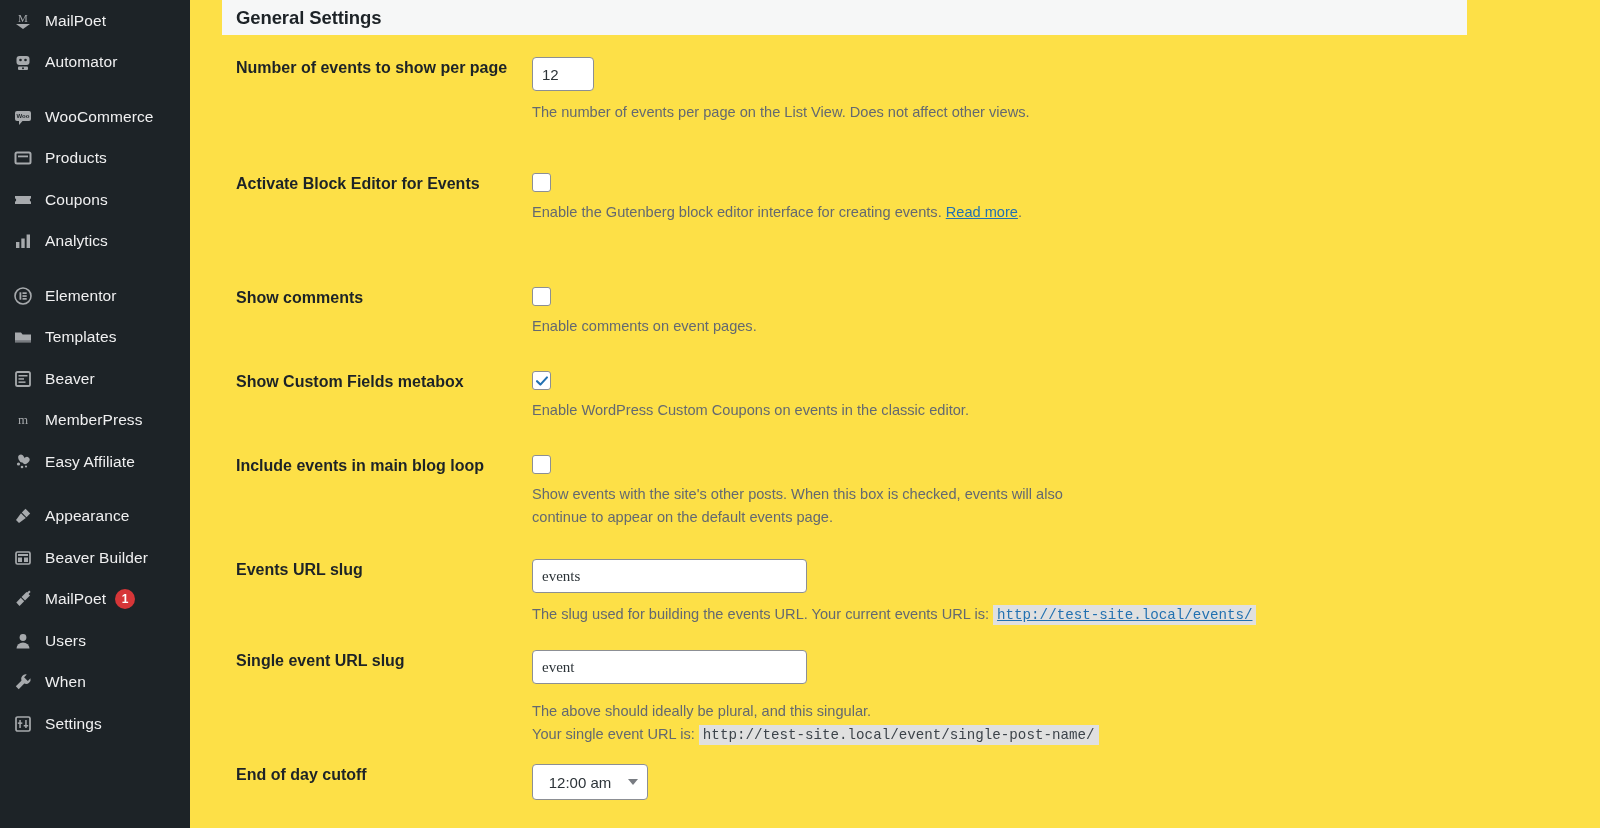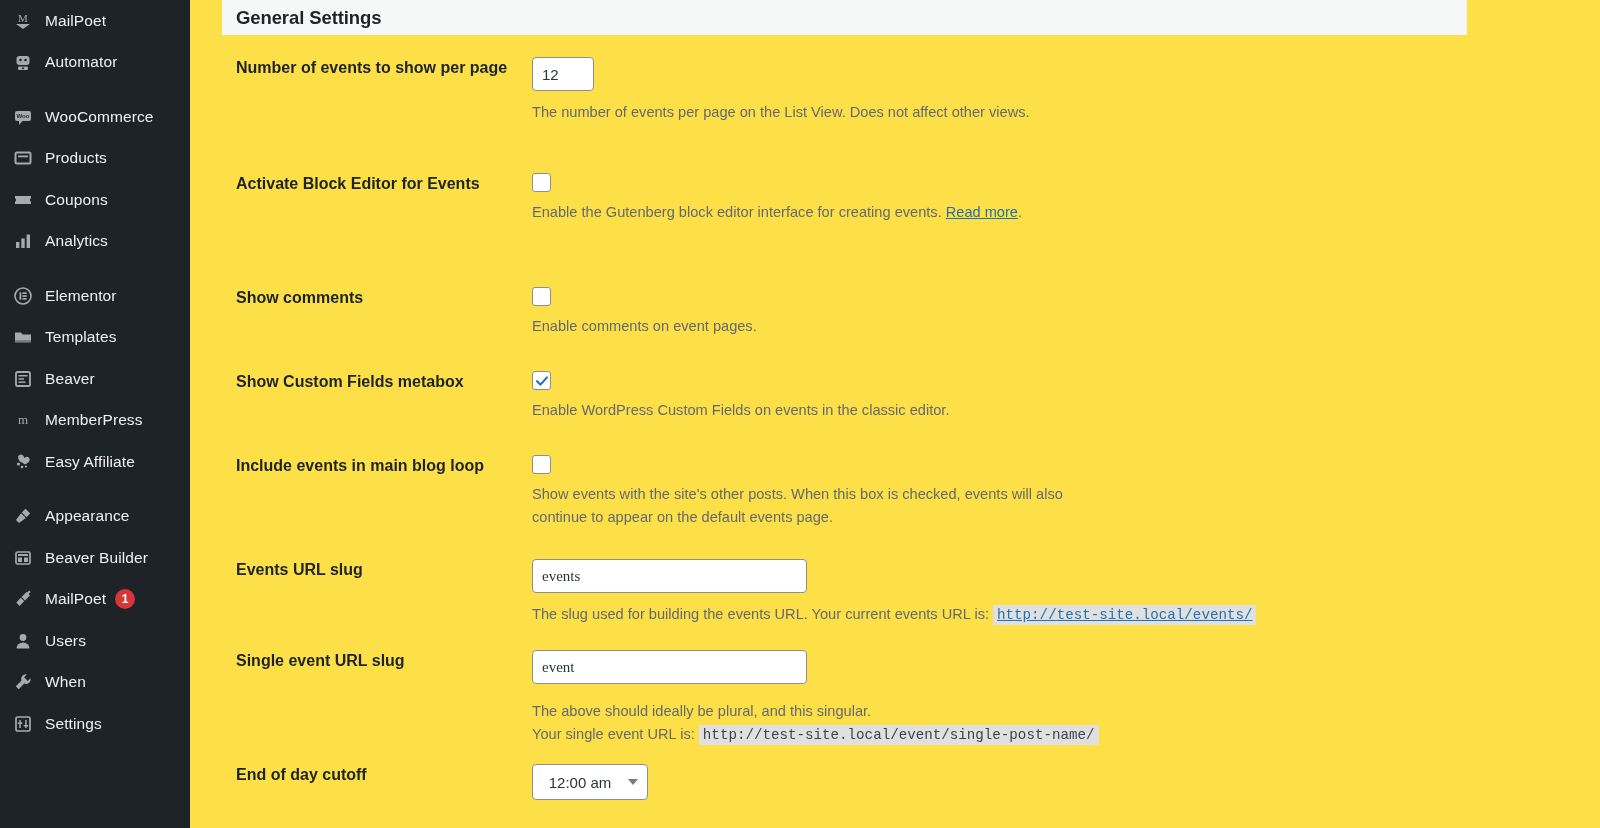--- a/index.html
+++ b/index.html
@@ -371,21 +371,21 @@
       </div>
 
       <div class="row" style="top:336px;">
         <div class="row-label">Show Custom Fields metabox</div>
         <div class="row-field">
           <div class="cb checked" id="cb-custom-fields">
             <svg class="tick" width="14" height="14" viewBox="0 0 14 14">
               <path d="M2 7.2 L5.4 10.6 L12 3.4" stroke="#2271b1" stroke-width="2.1" fill="none" stroke-linecap="round" stroke-linejoin="round"></path>
             </svg>
           </div>
-          <div class="desc wide" style="margin-top:9px;">Enable WordPress Custom Fields on events in the classic editor.</div>
+          <div class="desc wide" style="margin-top:9px;">Enable WordPress Custom Coupons on events in the classic editor.</div>
         </div>
       </div>
 
       <div class="row" style="top:420px;">
         <div class="row-label">Include events in main blog loop</div>
         <div class="row-field">
           <div class="cb" id="cb-blog-loop">
             
           </div>
           <div class="desc" style="margin-top:9px; max-width:548px;">Show events with the site's other posts. When this box is checked, events will also continue to appear on the default events page.</div>

